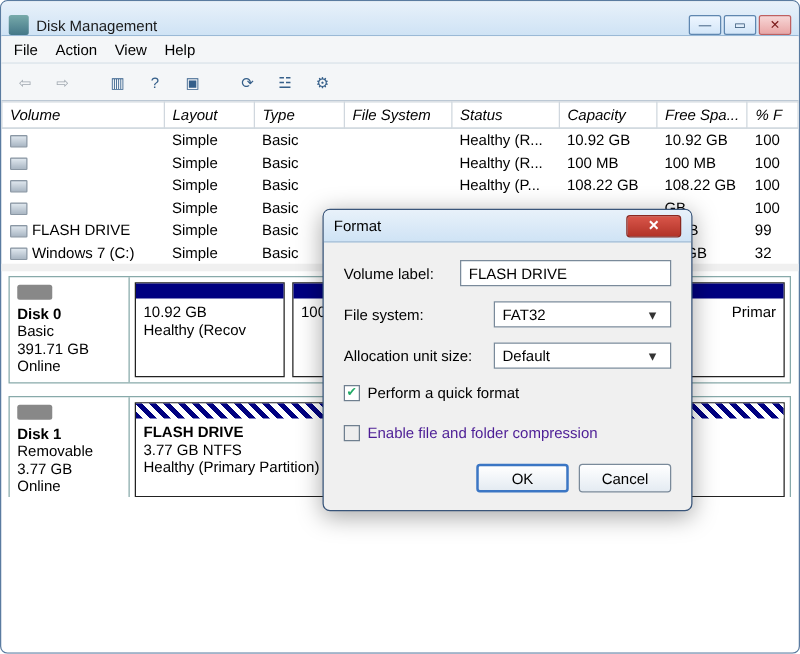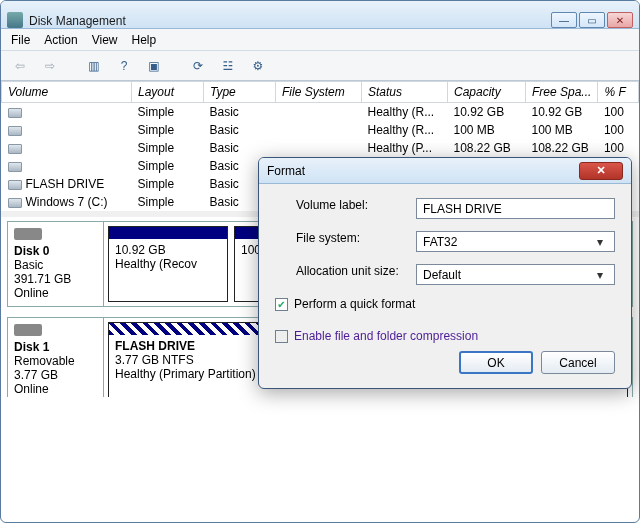--- a/index.html
+++ b/index.html
@@ -26,34 +26,34 @@
   .diskhead .dicon { width: 28px; height: 12px; background: #888; border-radius: 2px; margin-bottom: 4px; }
   .partrow { flex: 1; display: flex; gap: 6px; padding: 4px; }
   .part { border: 1px solid #222; padding: 6px; }
   .part .stripe { height: 12px; margin: -6px -6px 4px -6px; }
   .navy { background: #000080; }
   .hatch { background: repeating-linear-gradient(45deg,#000080,#000080 4px,#fff 4px,#fff 8px); }
   .legend { height: 22px; border-top: 1px solid #bcc8d4; display: flex; align-items: center; gap: 14px; padding: 0 8px; background: #fff; font-size: 11px; }
   .sw { width: 12px; height: 12px; display: inline-block; vertical-align: middle; margin-right: 4px; }
   .black { background: #000; } .green { background: #008000; } .lime { background: #00ff00; }
 
-  .dialog { position: absolute; left: 258px; top: 157px; width: 374px; background: #f0f0f0; border: 1px solid #39557a; border-radius: 6px; box-shadow: 0 4px 20px rgba(0,0,0,.35); overflow: hidden; }
+  .dialog { position: absolute; left: 258px; top: 167px; width: 296px; background: #f0f0f0; border: 1px solid #39557a; border-radius: 6px; box-shadow: 0 4px 20px rgba(0,0,0,.35); overflow: hidden; }
   .dlg-title { height: 26px; background: linear-gradient(#e8f1fa,#cfe3f5); display: flex; align-items: center; padding: 0 8px; border-bottom: 1px solid #9ab9d6; }
   .dlg-title span { flex: 1; }
   .dlg-close { width: 44px; height: 18px; background: linear-gradient(#d9564a,#b23328); border: 1px solid #8a2820; border-radius: 3px; display:flex; align-items:center; justify-content:center; color:#fff; font-weight:bold; font-size:11px; }
   .dlg-body { padding: 14px 16px 14px 16px; }
-  .frow { display: flex; margin-bottom: 12px; margin-left: 21px; }
+  .frow { display: flex; align-items: center; margin-bottom: 12px; }
   .frow label { width: 120px; }
   .frow input[type=text], .frow .select { flex: 1; height: 21px; border: 1px solid #7a8a9a; background: #fff; padding: 0 6px; }
   .select { display: flex; align-items: center; justify-content: space-between; }
   .select .arrow { width: 16px; text-align: center; color: #333; }
   .chk { display: flex; align-items: center; gap: 6px; margin: 6px 0 4px 0; }
   .chk.disabled { color: #4c1d95; margin-top: 18px; }
   .chkbox { width: 13px; height: 13px; border: 1px solid #6f7f8f; background: #fff; display:inline-flex; align-items:center; justify-content:center; font-size:10px; color:#2a6; }
-  .dlg-btns { display:flex; justify-content:flex-end; gap:8px; margin-top: 8px; }
+  .dlg-btns { display:flex; justify-content:flex-end; gap:8px; margin-top: 18px; }
   .btn { min-width: 74px; height: 23px; border: 1px solid #7a8a9a; border-radius: 3px; background: linear-gradient(#fff,#e4ebf2); display:flex; align-items:center; justify-content:center; }
   .btn.default { border: 2px solid #3b76c4; }
 </style>
 </head>
 <body>
 
 <div class="window">
   <div class="titlebar">
     <div class="app-icon"></div>
     <div class="title">Disk Management</div>

